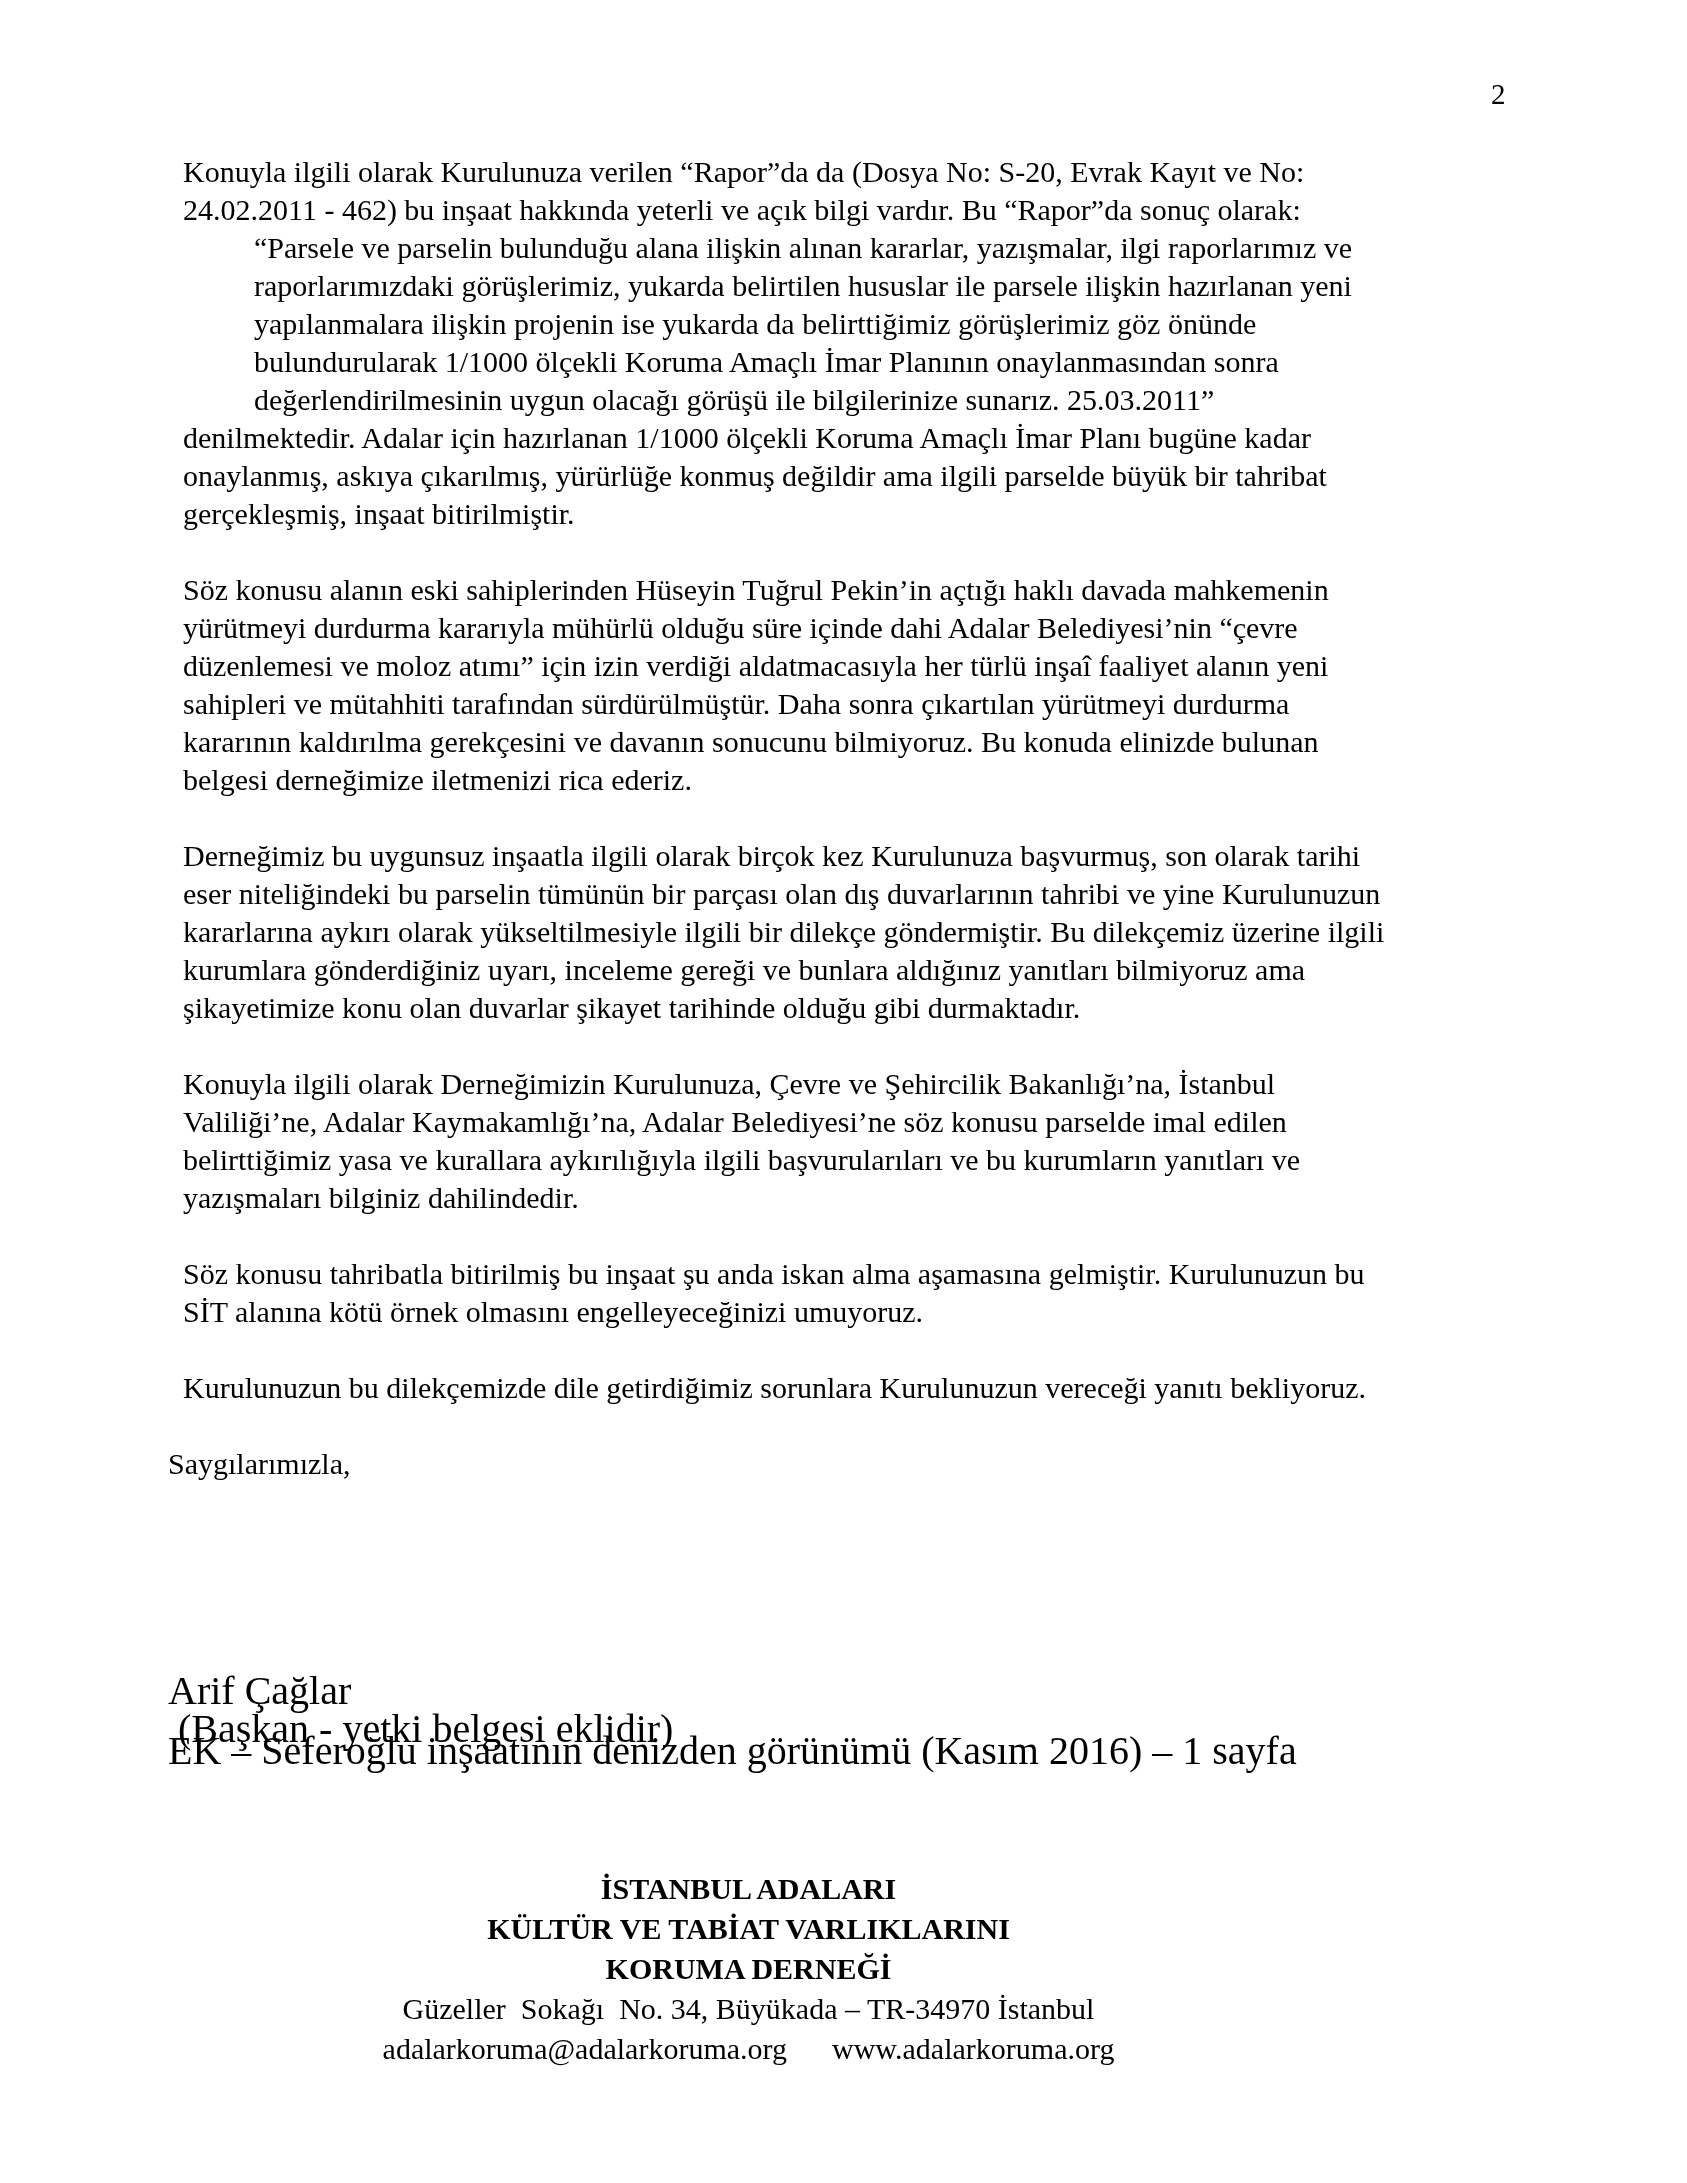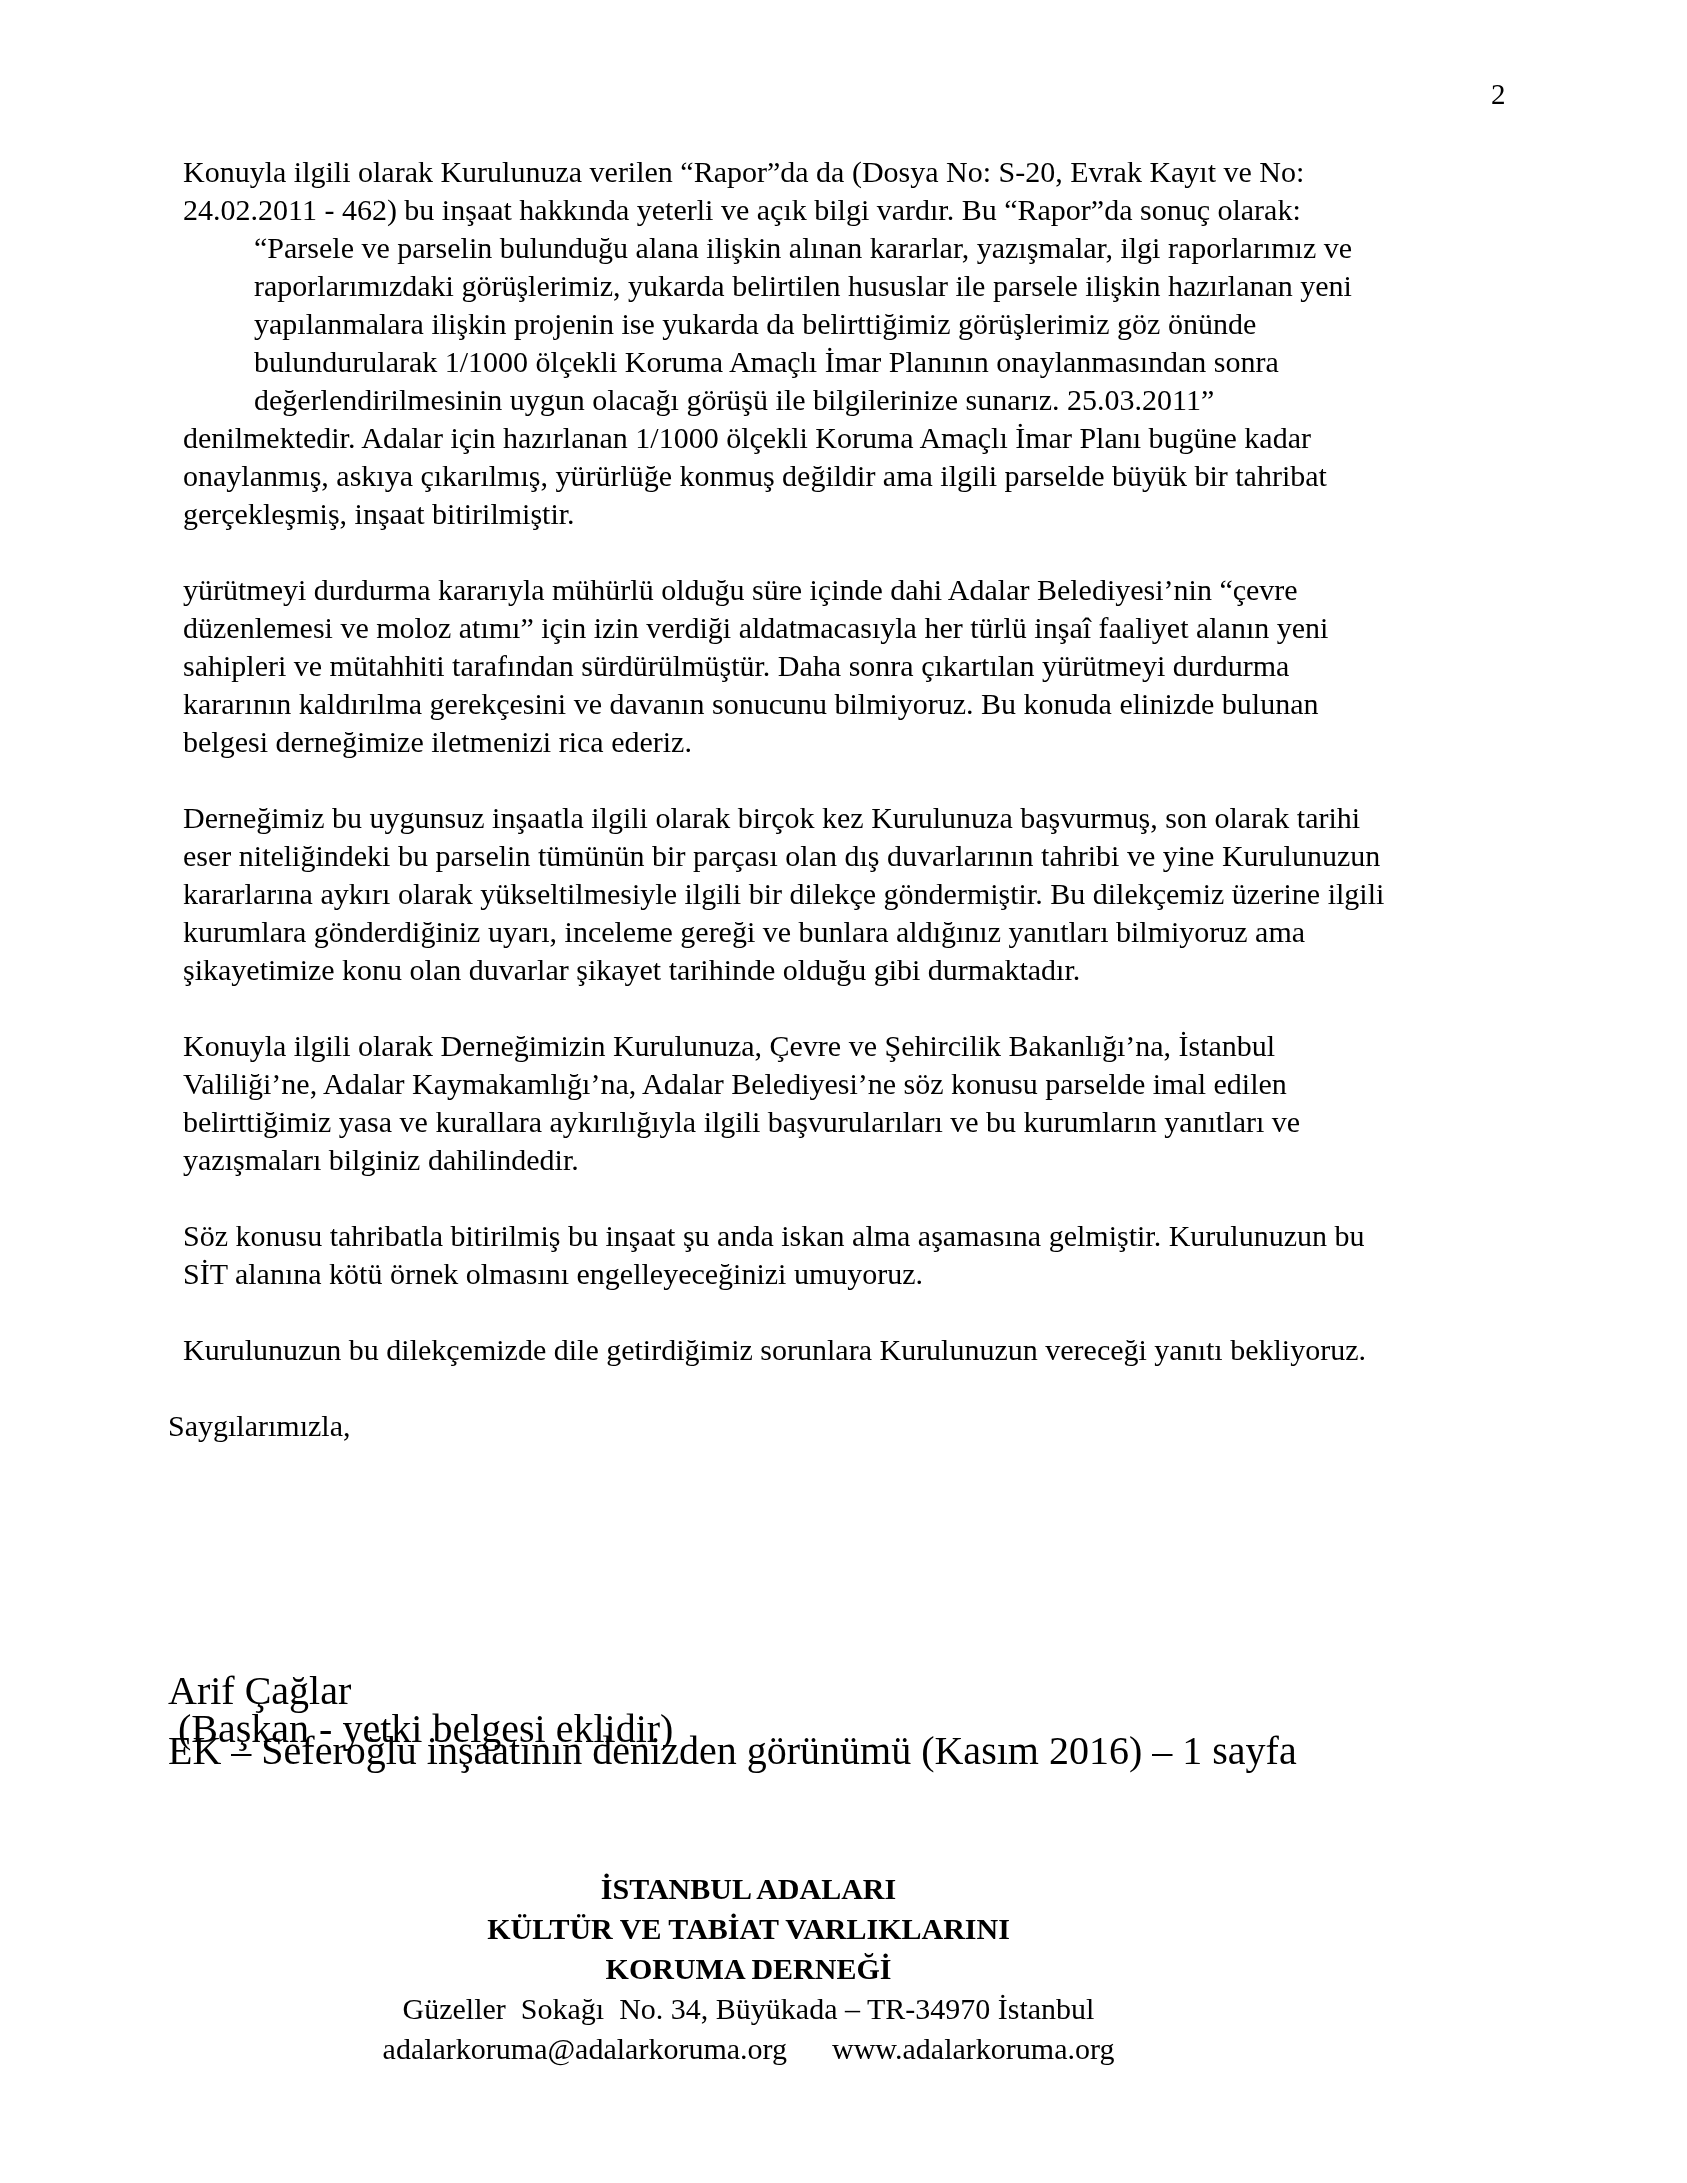--- a/index.html
+++ b/index.html
@@ -28,20 +28,21 @@
     <span class="line indent">“Parsele ve parselin bulunduğu alana ilişkin alınan kararlar, yazışmalar, ilgi raporlarımız ve</span>
     <span class="line indent">raporlarımızdaki görüşlerimiz, yukarda belirtilen hususlar ile parsele ilişkin hazırlanan yeni</span>
     <span class="line indent">yapılanmalara ilişkin projenin ise yukarda da belirttiğimiz görüşlerimiz göz önünde</span>
     <span class="line indent">bulundurularak 1/1000 ölçekli Koruma Amaçlı İmar Planının onaylanmasından sonra</span>
     <span class="line indent">değerlendirilmesinin uygun olacağı görüşü ile bilgilerinize sunarız. 25.03.2011”</span>
     <span class="line">denilmektedir. Adalar için hazırlanan 1/1000 ölçekli Koruma Amaçlı İmar Planı bugüne kadar</span>
     <span class="line">onaylanmış, askıya çıkarılmış, yürürlüğe konmuş değildir ama ilgili parselde büyük bir tahribat</span>
     <span class="line">gerçekleşmiş, inşaat bitirilmiştir.</span>
   </p>
   <p>
+    <span class="line">Söz konusu alanın eski sahiplerinden Hüseyin Tuğrul Pekin’in açtığı haklı davada mahkemenin</span>
     <span class="line">yürütmeyi durdurma kararıyla mühürlü olduğu süre içinde dahi Adalar Belediyesi’nin “çevre</span>
     <span class="line">düzenlemesi ve moloz atımı” için izin verdiği aldatmacasıyla her türlü inşaî faaliyet alanın yeni</span>
     <span class="line">sahipleri ve mütahhiti tarafından sürdürülmüştür. Daha sonra çıkartılan yürütmeyi durdurma</span>
     <span class="line">kararının kaldırılma gerekçesini ve davanın sonucunu bilmiyoruz. Bu konuda elinizde bulunan</span>
     <span class="line">belgesi derneğimize iletmenizi rica ederiz.</span>
   </p>
   <p>
     <span class="line">Derneğimiz bu uygunsuz inşaatla ilgili olarak birçok kez Kurulunuza başvurmuş, son olarak tarihi</span>
     <span class="line">eser niteliğindeki bu parselin tümünün bir parçası olan dış duvarlarının tahribi ve yine Kurulunuzun</span>
     <span class="line">kararlarına aykırı olarak yükseltilmesiyle ilgili bir dilekçe göndermiştir. Bu dilekçemiz üzerine ilgili</span>

